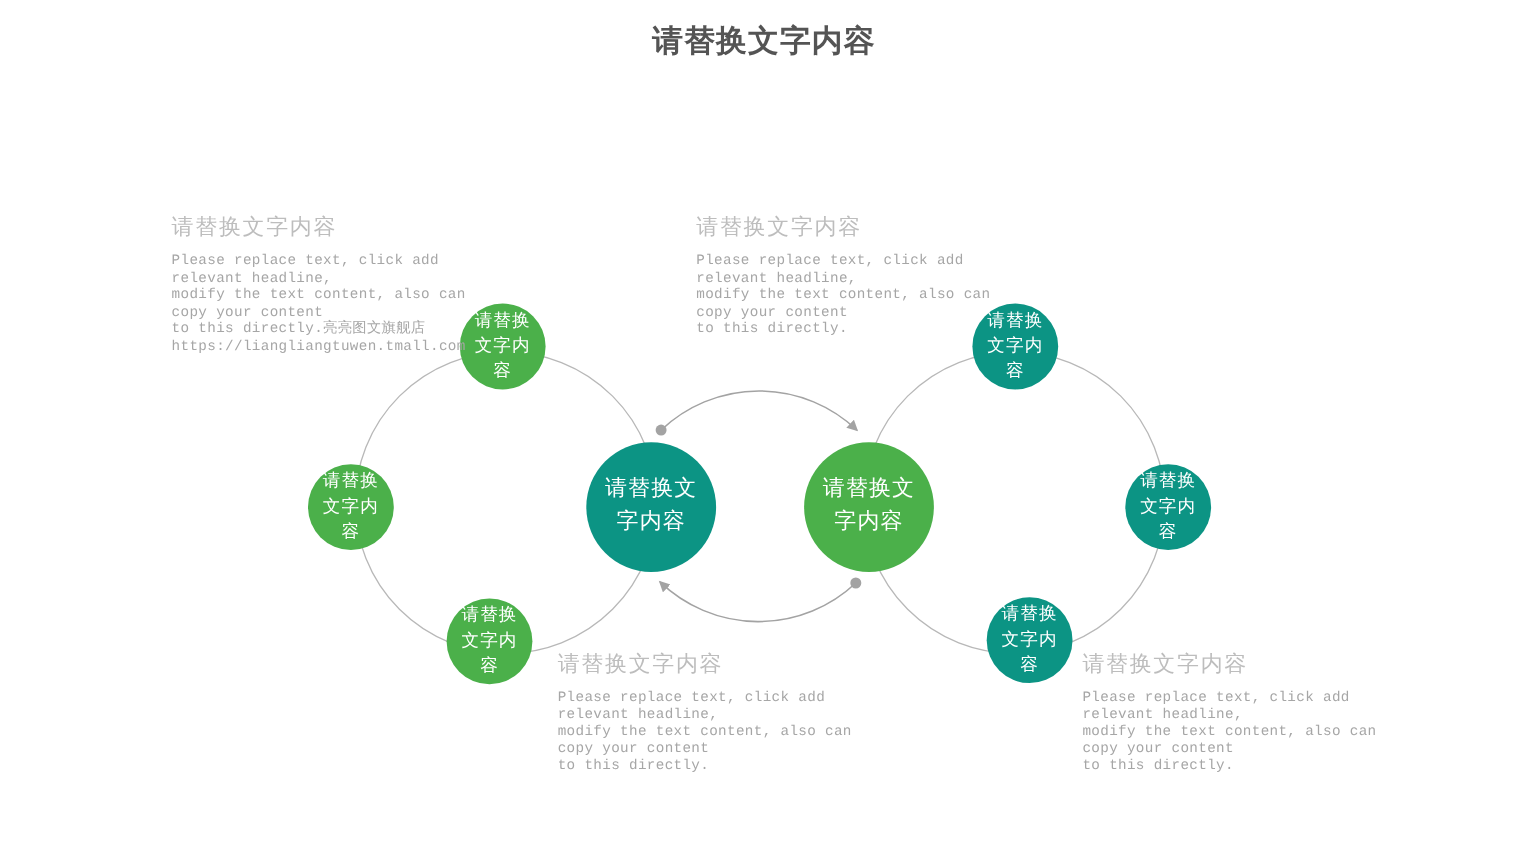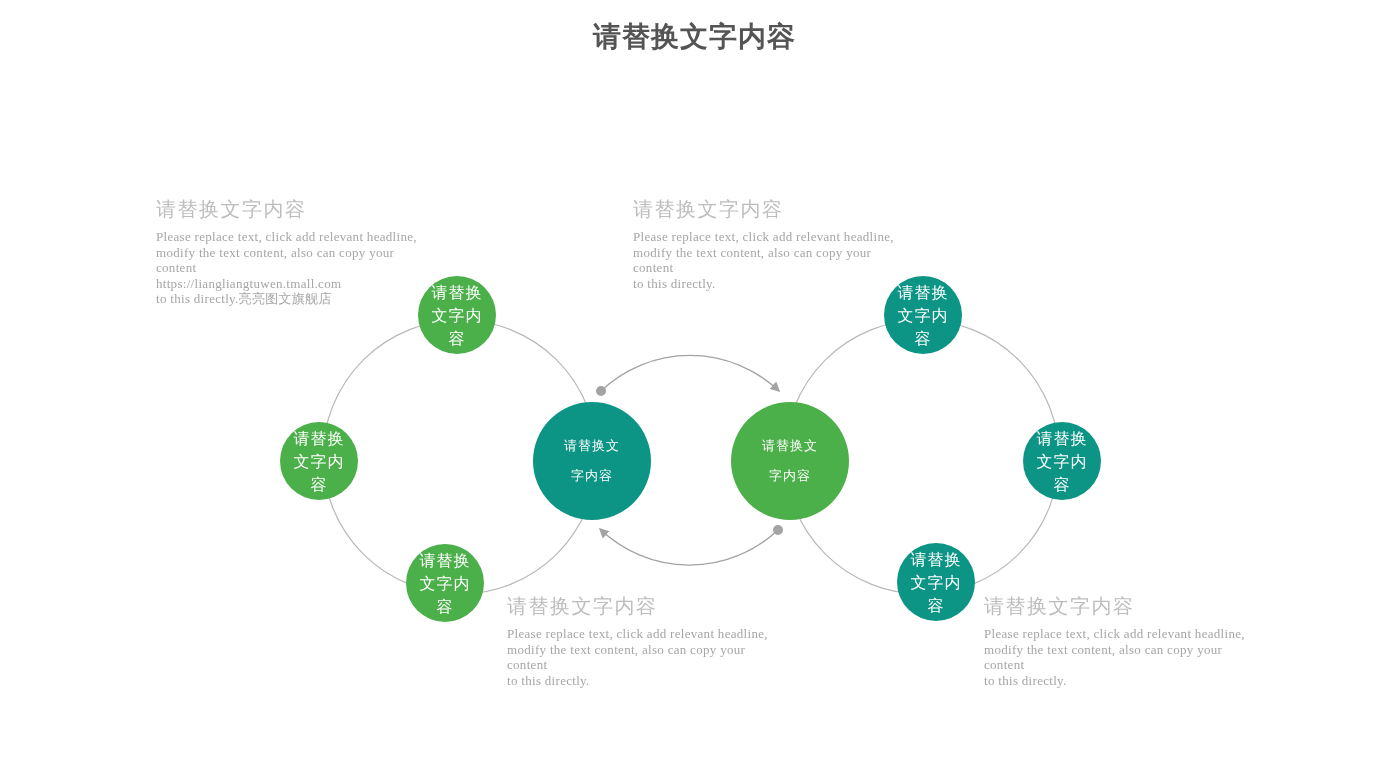--- a/index.html
+++ b/index.html
@@ -1,30 +1,30 @@
 <!DOCTYPE html>
 <html style="--teal: #0c9484; --green: #4bb04a; --ring_gray: #b8b8b8; --arrow_gray: #a3a3a3; --heading_gray: #bdbdbd; --body_gray: #a6a6a6; --title_gray: #545454;"><head>
 <meta charset="utf-8">
 <style>
   html,body{margin:0;padding:0;background:#ffffff;}
   #slide{
     position:relative;width:1389px;height:769px;background:#ffffff;overflow:hidden;
-    font-family:Liberation Serif, serif;
+    font-family:Liberation Mono, monospace;
   }
   .title{
     position:absolute;left:0;top:18px;width:1389px;text-align:center;
     font-size:28px;font-weight:bold;color:var(--title_gray);letter-spacing:1px;
   }
   svg.linework{position:absolute;left:0;top:0;z-index:1;}
   .circle{
     position:absolute;border-radius:50%;z-index:2;
     display:flex;flex-direction:column;justify-content:center;
     color:#ffffff;text-align:center;
   }
-  .hub{width:118px;height:118px;font-size:13px;line-height:30px;letter-spacing:1px;}
+  .hub{width:118px;height:118px;font-size:20px;line-height:30px;letter-spacing:1px;}
   .sat{width:78px;height:78px;font-size:16px;line-height:23px;letter-spacing:1px;}
   .teal{background:var(--teal);}
   .green{background:var(--green);}
   .tblock{position:absolute;z-index:3;}
   .tblock .heading{
     font-size:20px;letter-spacing:1.5px;color:var(--heading_gray);line-height:26px;
   }
   .tblock .body{margin-top:7px;}
   .tblock .body div{
     font-size:13px;line-height:15.5px;color:var(--body_gray);letter-spacing:0.3px;
@@ -90,22 +90,22 @@
     <div>请替换</div>
     <div>文字内</div>
     <div>容</div>
   </div>
 
   <div class="tblock" style="left:156px;top:196px;width:280px;">
     <div class="heading">请替换文字内容</div>
     <div class="body">
       <div>Please replace text, click add relevant headline,</div>
       <div>modify the text content, also can copy your content</div>
+      <div>to this directly.亮亮图文旗舰店</div>
       <div>https://liangliangtuwen.tmall.com</div>
-      <div>to this directly.亮亮图文旗舰店</div>
     </div>
   </div>
 
   <div class="tblock" style="left:633px;top:196px;width:280px;">
     <div class="heading">请替换文字内容</div>
     <div class="body">
       <div>Please replace text, click add relevant headline,</div>
       <div>modify the text content, also can copy your content</div>
       <div>to this directly.</div>
     </div>

